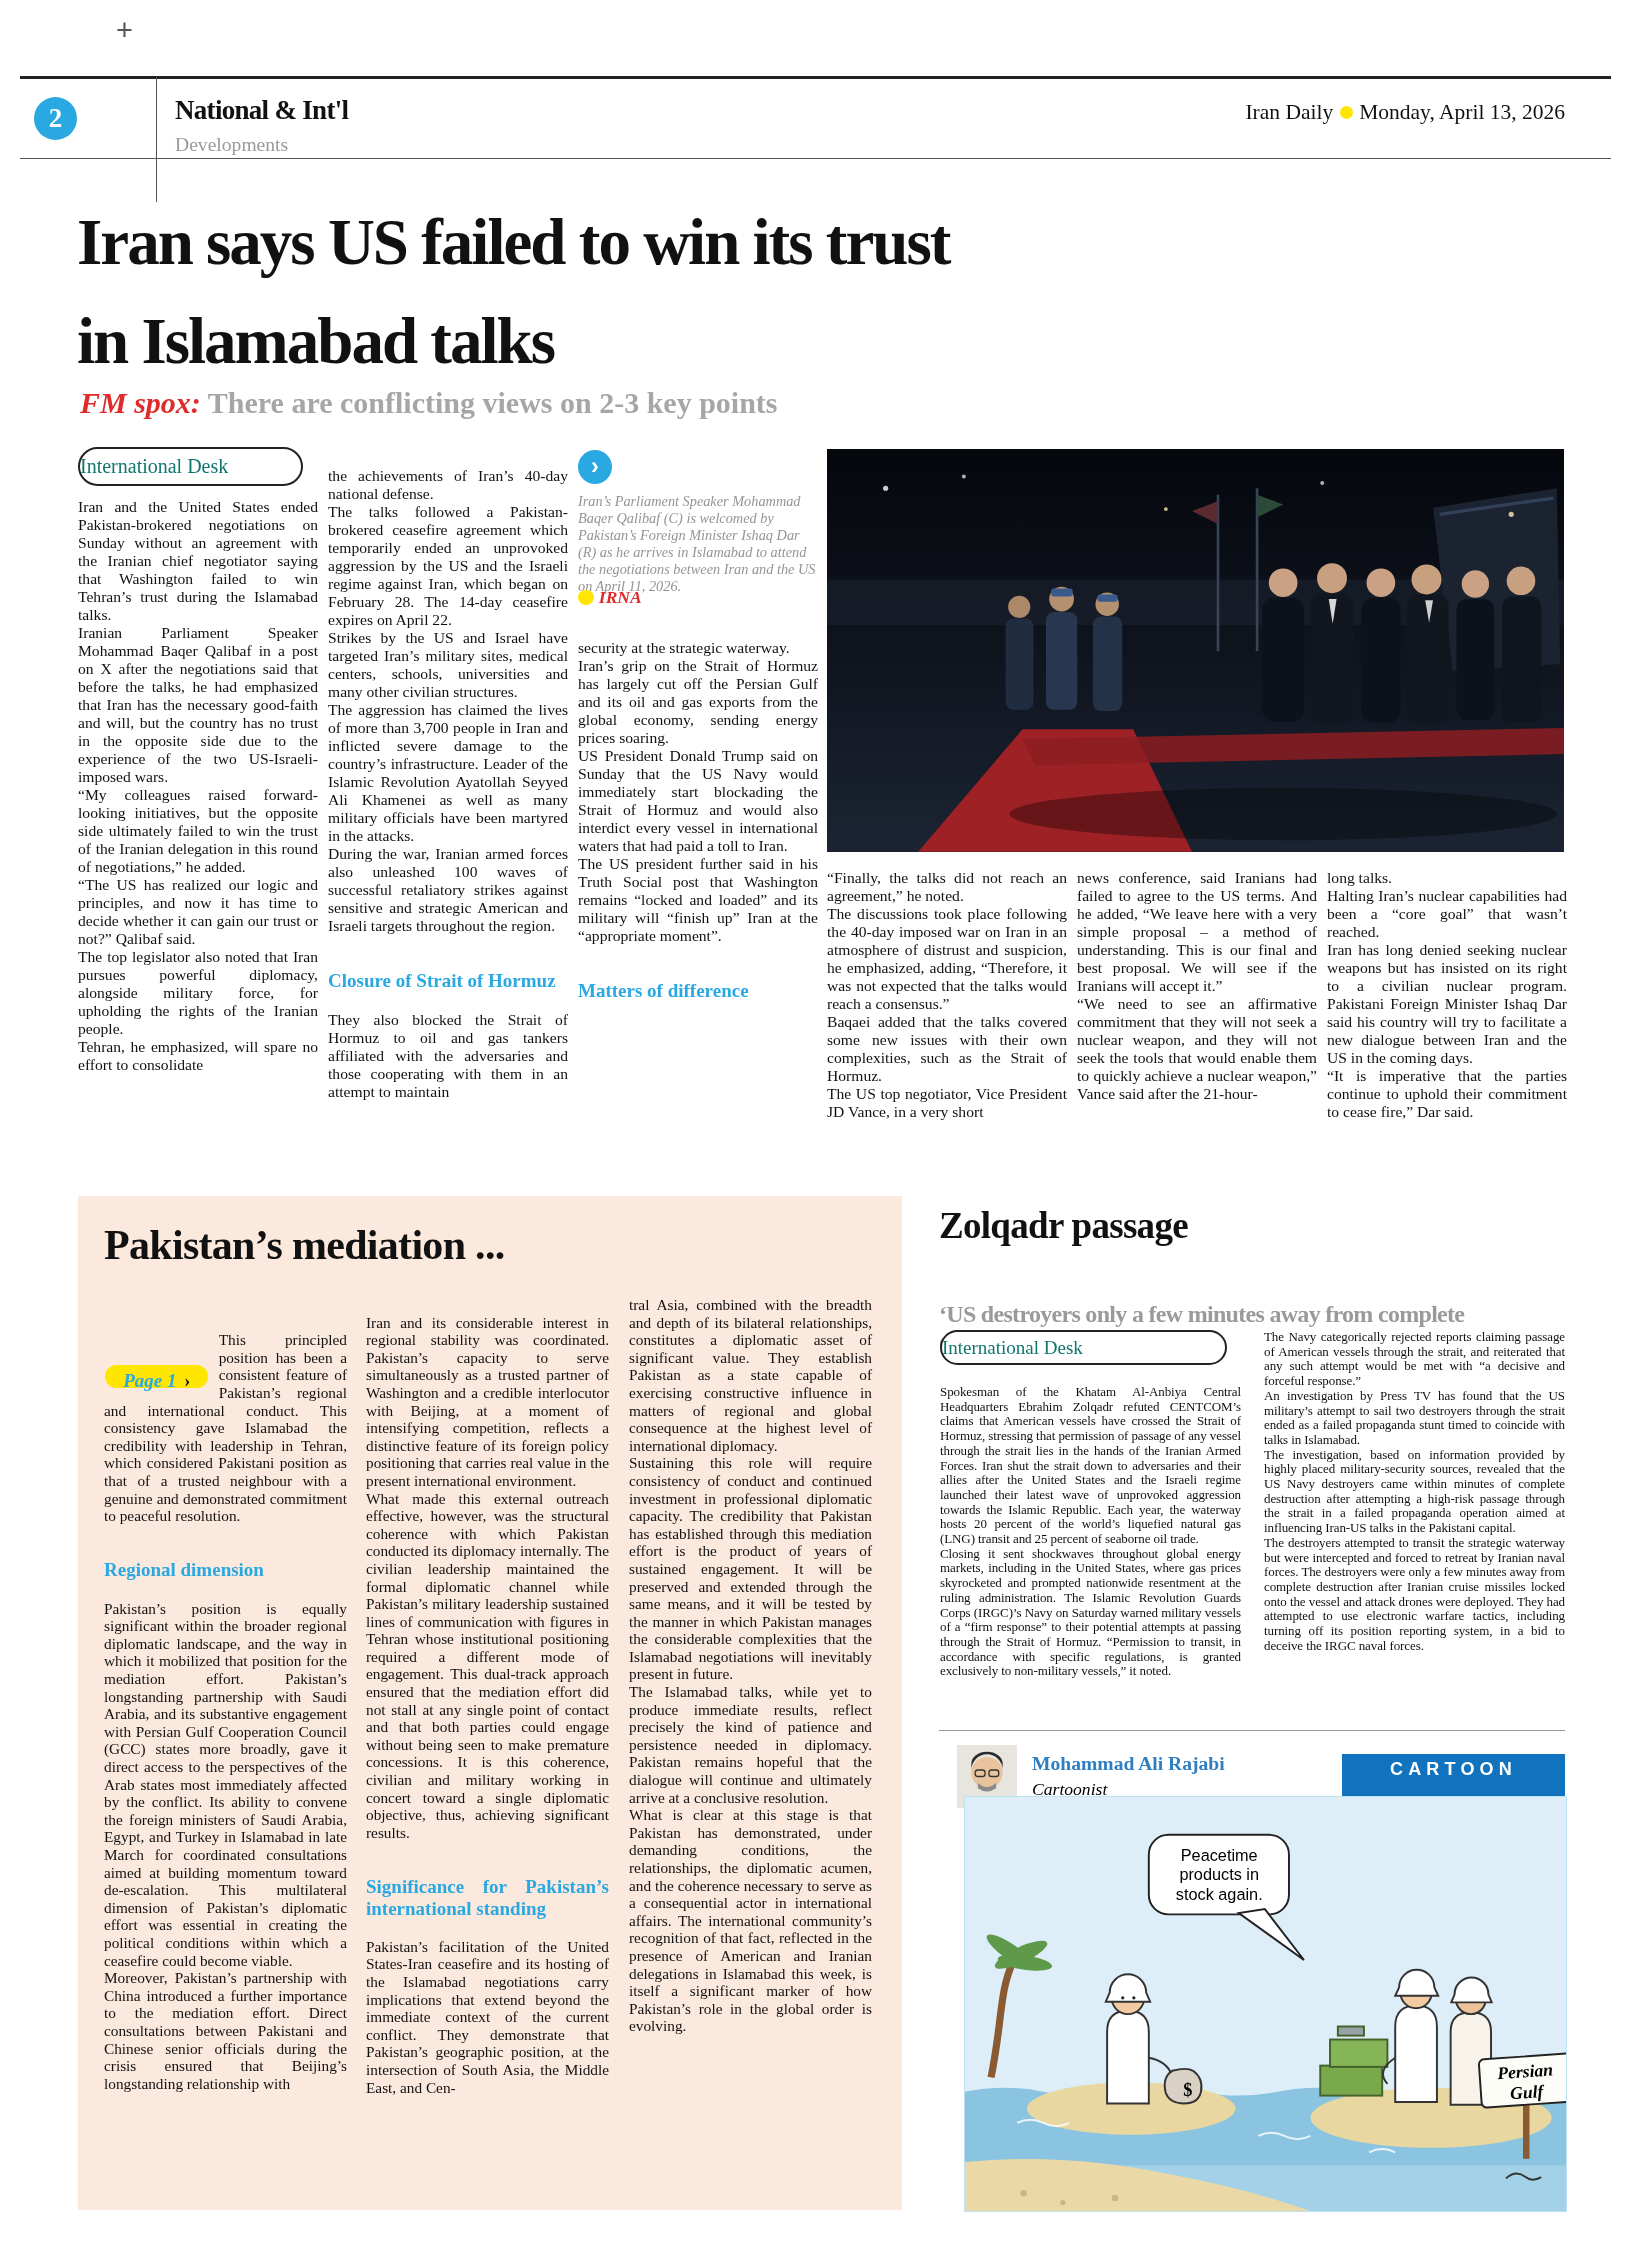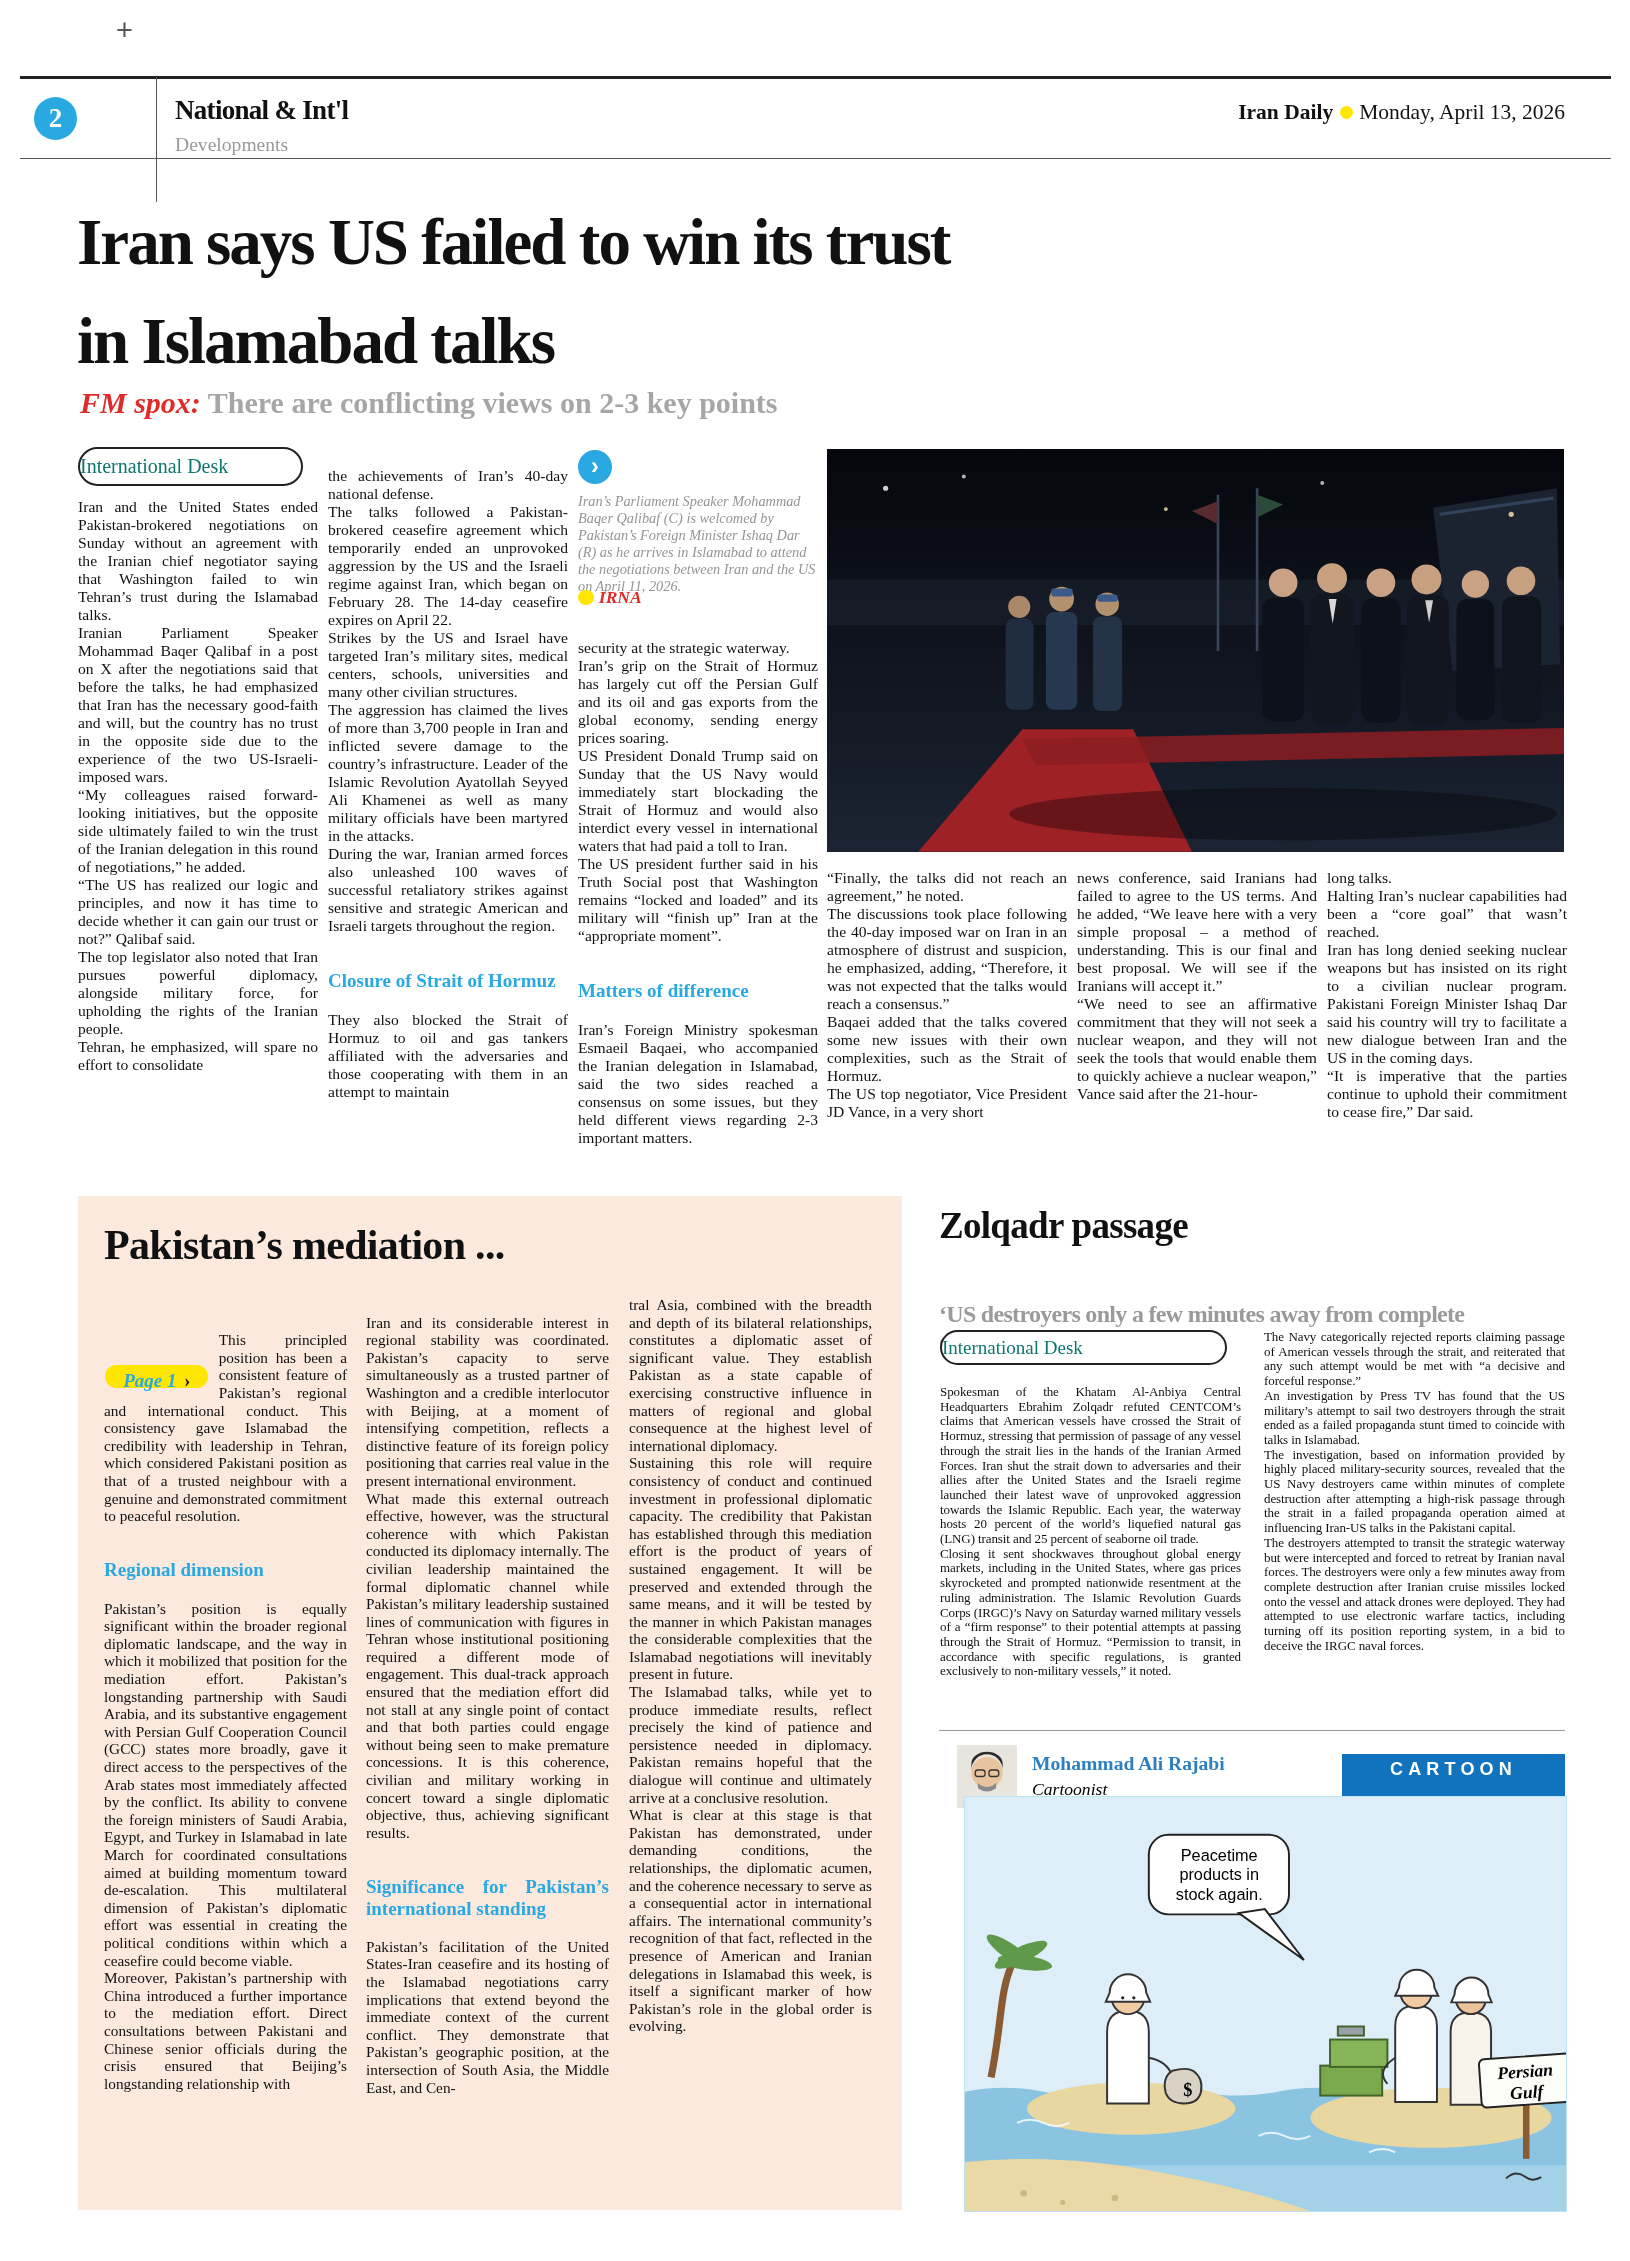--- a/index.html
+++ b/index.html
@@ -8,21 +8,21 @@
   .abs{position:absolute;}
   
   .reg-plus{left:116px;top:14.3px;font:29px "Liberation Sans",sans-serif;color:#555;}
   .rule{background:#222;}
   .pagenum{left:34px;top:97px;width:43px;height:43px;border-radius:50%;background:#29a8e1;
            color:#fff;font-weight:bold;font-size:27px;text-align:center;line-height:43px;}
   .vdivider{left:156px;top:77px;width:1.3px;height:125px;background:#555;}
   .section-title{left:175px;top:95px;font-size:27px;font-weight:bold;letter-spacing:-0.7px;}
   .section-sub{left:175px;top:134px;font-size:19.6px;color:#9a9a9a;text-align:right;}
   .masthead{right:65px;top:100px;font-size:21.5px;white-space:nowrap;}
-  .masthead b{font-weight:bold;}
+  .masthead b{font-weight:normal;}
   .ydot{display:inline-block;width:13px;height:13px;border-radius:50%;background:#ffe600;
         vertical-align:middle;margin:0 6.5px 2.6px 6.5px;}
   
   .headline{left:77px;top:193px;width:1408px;font-size:65px;line-height:99px;
             font-weight:bold;letter-spacing:-2px;}
   .kicker{left:80px;top:386px;width:1408px;font-size:30px;font-weight:bold;}
   .kicker .lab{color:#e02b2b;font-style:italic;}
   .kicker .txt{color:#a6a6a6;}
   .desk-pill{border:2px solid #222;border-radius:22px;color:#0f766e;
              font-weight:normal;font-size:20px;padding:5.9px 0;background:#fff;}
@@ -110,21 +110,20 @@
 <div class="abs caption">Iran’s Parliament Speaker Mohammad Baqer Qalibaf (C) is welcomed by Pakistan’s Foreign Minister Ishaq Dar (R) as he arrives in Islamabad to attend the negotiations between Iran and the US on April 11, 2026.</div>
 <div class="abs credit">
   <span class="ydot"></span><span>IRNA</span>
 </div>
 <div class="abs bodycol" style="left:578px;top:621px;">
   <div>security at the strategic waterway.
 Iran’s grip on the Strait of Hormuz has largely cut off the Persian Gulf and its oil and gas exports from the global economy, sending energy prices soaring.
 US President Donald Trump said on Sunday that the US Navy would immediately start blockading the Strait of Hormuz and would also interdict every vessel in international waters that had paid a toll to Iran.
 The US president further said in his Truth Social post that Washington remains “locked and loaded” and its military will “finish up” Iran at the “appropriate moment”.</div>
   <div class="sub-blue">Matters of difference</div>
-  <div>Iran’s Foreign Ministry spokesman Esmaeil Baqaei, who accompanied the Iranian delegation in Islamabad, said the two sides reached a consensus on some issues, but they held different views regarding 2-3 important matters.</div>
 </div>
 
 <div class="abs photo">
   <svg width="737" height="403" viewBox="0 0 1131 618">
     <defs>
       <linearGradient id="ng" x1="0" y1="0" x2="0" y2="1">
         <stop offset="0" stop-color="#05070d"></stop>
           <stop offset="0.55" stop-color="#10151f"></stop>
           <stop offset="1" stop-color="#1c2433"></stop>
       </linearGradient>

